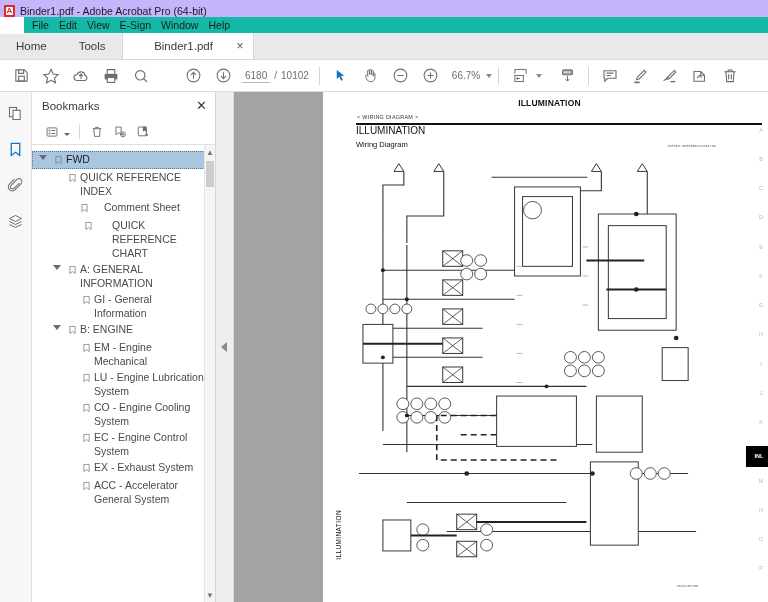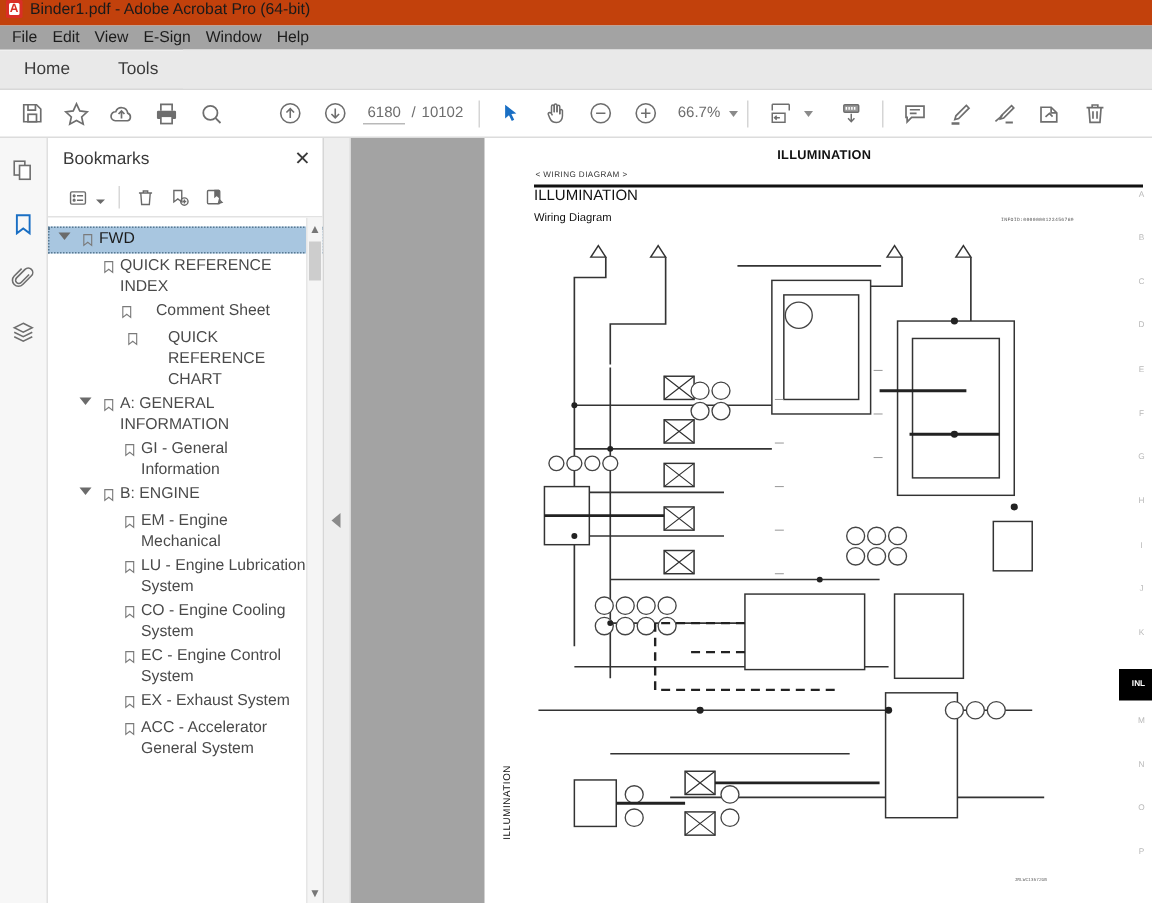--- a/index.html
+++ b/index.html
@@ -7,41 +7,41 @@
     margin: 0; padding: 0;
     width: 768px; height: 602px;
     overflow: hidden;
     font-family: "Liberation Sans", sans-serif;
     background: #fff;
   }
   #app { width: 768px; height: 602px; position: relative; display: flex; flex-direction: column; background:#fff; }
 
   
   .titlebar {
-    height: 17px; background: #c2410c; display: flex; align-items: flex-start;
+    height: 17px; background: #c4b5fd; display: flex; align-items: flex-end;
     padding-left: 4px; border-bottom: 0px solid #e6e6e6; flex: 0 0 17px;
   }
   .app-badge {
     width: 11px; height: 12px; background: #d92e26; border-radius: 1px;
     position: relative; margin-right: 5px; flex: 0 0 auto;
   }
   .app-badge:after {
     content: ""; position: absolute; left: 2px; top: 2px; width: 7px; height: 8px;
     background: #fff; border-radius: 1px;
   }
   .app-badge:before {
     content: "A"; position: absolute; left: 2.5px; top: 0px; font-size: 8px;
     color: #d92e26; font-weight: bold; z-index: 2; line-height: 12px;
   }
   .titlebar-text { font-size: 10.5px; color: #1a1a1a; white-space: nowrap; }
 
   
   .menubar {
-    height: 17px; background: #a3a3a3; display: flex; align-items: center;
-    padding-left: 5px; flex: 0 0 17px; border-bottom: 1px solid #f0f0f0;
+    height: 17px; background: #14b8a6; display: flex; align-items: center;
+    padding-left: 5px; flex: 0 0 17px; border-bottom: 1px solid #f0f0f0; margin-left: 24px;
   }
   .menu-item {
     font-size: 10.5px; color: #1c1c1c; padding: 1px 7px 1px 3px; white-space: nowrap;
     cursor: default;
   }
 
   
   .tabstrip {
     height: 26px; background: #e9e9e9; display: flex; align-items: flex-end; flex: 0 0 26px;
     border-bottom: 1px solid #d8d8d8;
@@ -218,20 +218,24 @@
     <div class="menu-item">Edit</div>
     <div class="menu-item">View</div>
     <div class="menu-item">E-Sign</div>
     <div class="menu-item">Window</div>
     <div class="menu-item">Help</div>
   </div>
 
   <div class="tabstrip">
     <div class="nav-tab">Home</div>
     <div class="nav-tab">Tools</div>
+    <div class="doc-tab">
+      <span>Binder1.pdf</span>
+      <span class="tab-close">×</span>
+    </div>
     <div class="tab-filler"></div>
   </div>
 
   <div class="toolbar">
     <div class="tb-btn" title="Save">
       <svg width="17" height="17" viewBox="0 0 24 24" fill="none" stroke="#6e6e6e" stroke-width="1.6">
         <path d="M4 4h12l4 4v12H4z"></path>
           <path d="M8 4v5h7V4"></path>
           <rect x="8" y="13" width="8" height="7"></rect>
       </svg>

